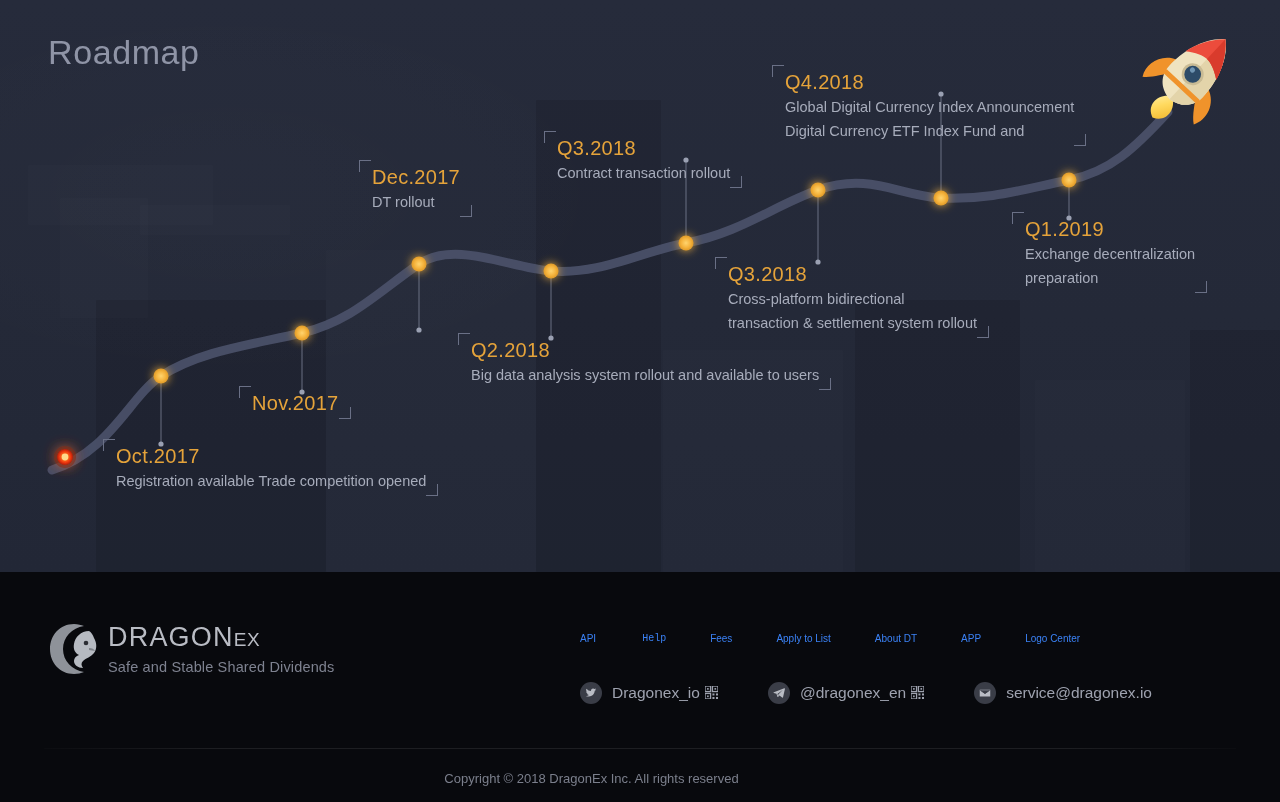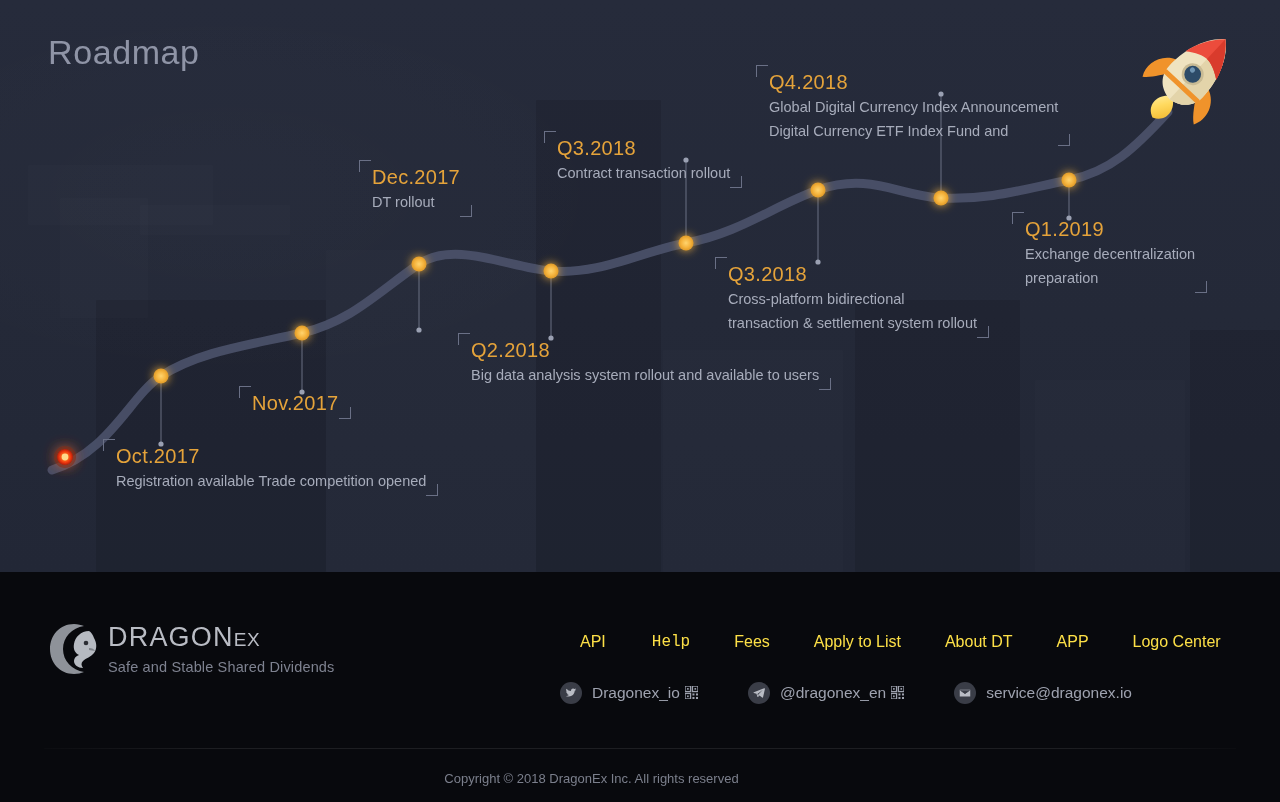--- a/index.html
+++ b/index.html
@@ -58,26 +58,26 @@
   }
   #logo-wrap { position:absolute; left:48px; top:50px; display:flex; align-items:center; }
   #logo-mark { width:52px; height:54px; margin-right:8px; }
   .logo-txt { line-height:1; }
   #brand { font-size:27px; letter-spacing:1.2px; color:#b9bcc4; font-weight:400; }
   #brand .ex { font-size:19px; letter-spacing:.5px; }
   #tagline { font-size:14.5px; color:#7e8290; margin-top:9px; letter-spacing:.15px;text-align:right; }
 
   #links { position:absolute; left:580px; top:61px; display:flex; align-items:center; }
   #links a {
-    color:#fde047; font-size:16px; text-decoration:none; white-space:nowrap;
+    color:#3b82f6; font-size:10px; text-decoration:none; white-space:nowrap;
   }
   #links a + a { margin-left:44px; }
   #links a:nth-child(2){ margin-left:46px;font-family:Liberation Mono, monospace; }
 
-  #socials { position:absolute; left:560px; top:110px; display:flex; align-items:center; }
+  #socials { position:absolute; left:580px; top:110px; display:flex; align-items:center; }
   .soc { display:flex; align-items:center; }
   .soc + .soc { margin-left:50px; }
   .soc .ic {
     width:22px; height:22px; border-radius:50%;
     background:#3a3d47; display:flex; align-items:center; justify-content:center;
     margin-right:10px; flex:0 0 auto;
   }
   .soc .lbl { color:#9ea2af; font-size:15.5px; white-space:nowrap; }
   .soc .qr { display:inline-block; width:13px; height:13px; margin-left:5px; vertical-align:-1px; }
 
@@ -250,21 +250,21 @@
     </div>
 
     <div class="ms" style="left:728px; top:261px;">
       <span class="brk-tl"></span>
       <div class="yr">Q3.2018</div>
       <div class="ds">Cross-platform bidirectional</div>
       <div class="ds">transaction &amp; settlement system rollout</div>
       <span class="brk-br"></span>
     </div>
 
-    <div class="ms" style="left:769px; top:69px;">
+    <div class="ms" style="left:785px; top:69px;">
       <span class="brk-tl"></span>
       <div class="yr">Q4.2018</div>
       <div class="ds">Global Digital Currency Index Announcement</div>
       <div class="ds">Digital Currency ETF Index Fund and</div>
       <span class="brk-br"></span>
     </div>
 
     <div class="ms" style="left:1025px; top:216px;">
       <span class="brk-tl"></span>
       <div class="yr">Q1.2019</div>

